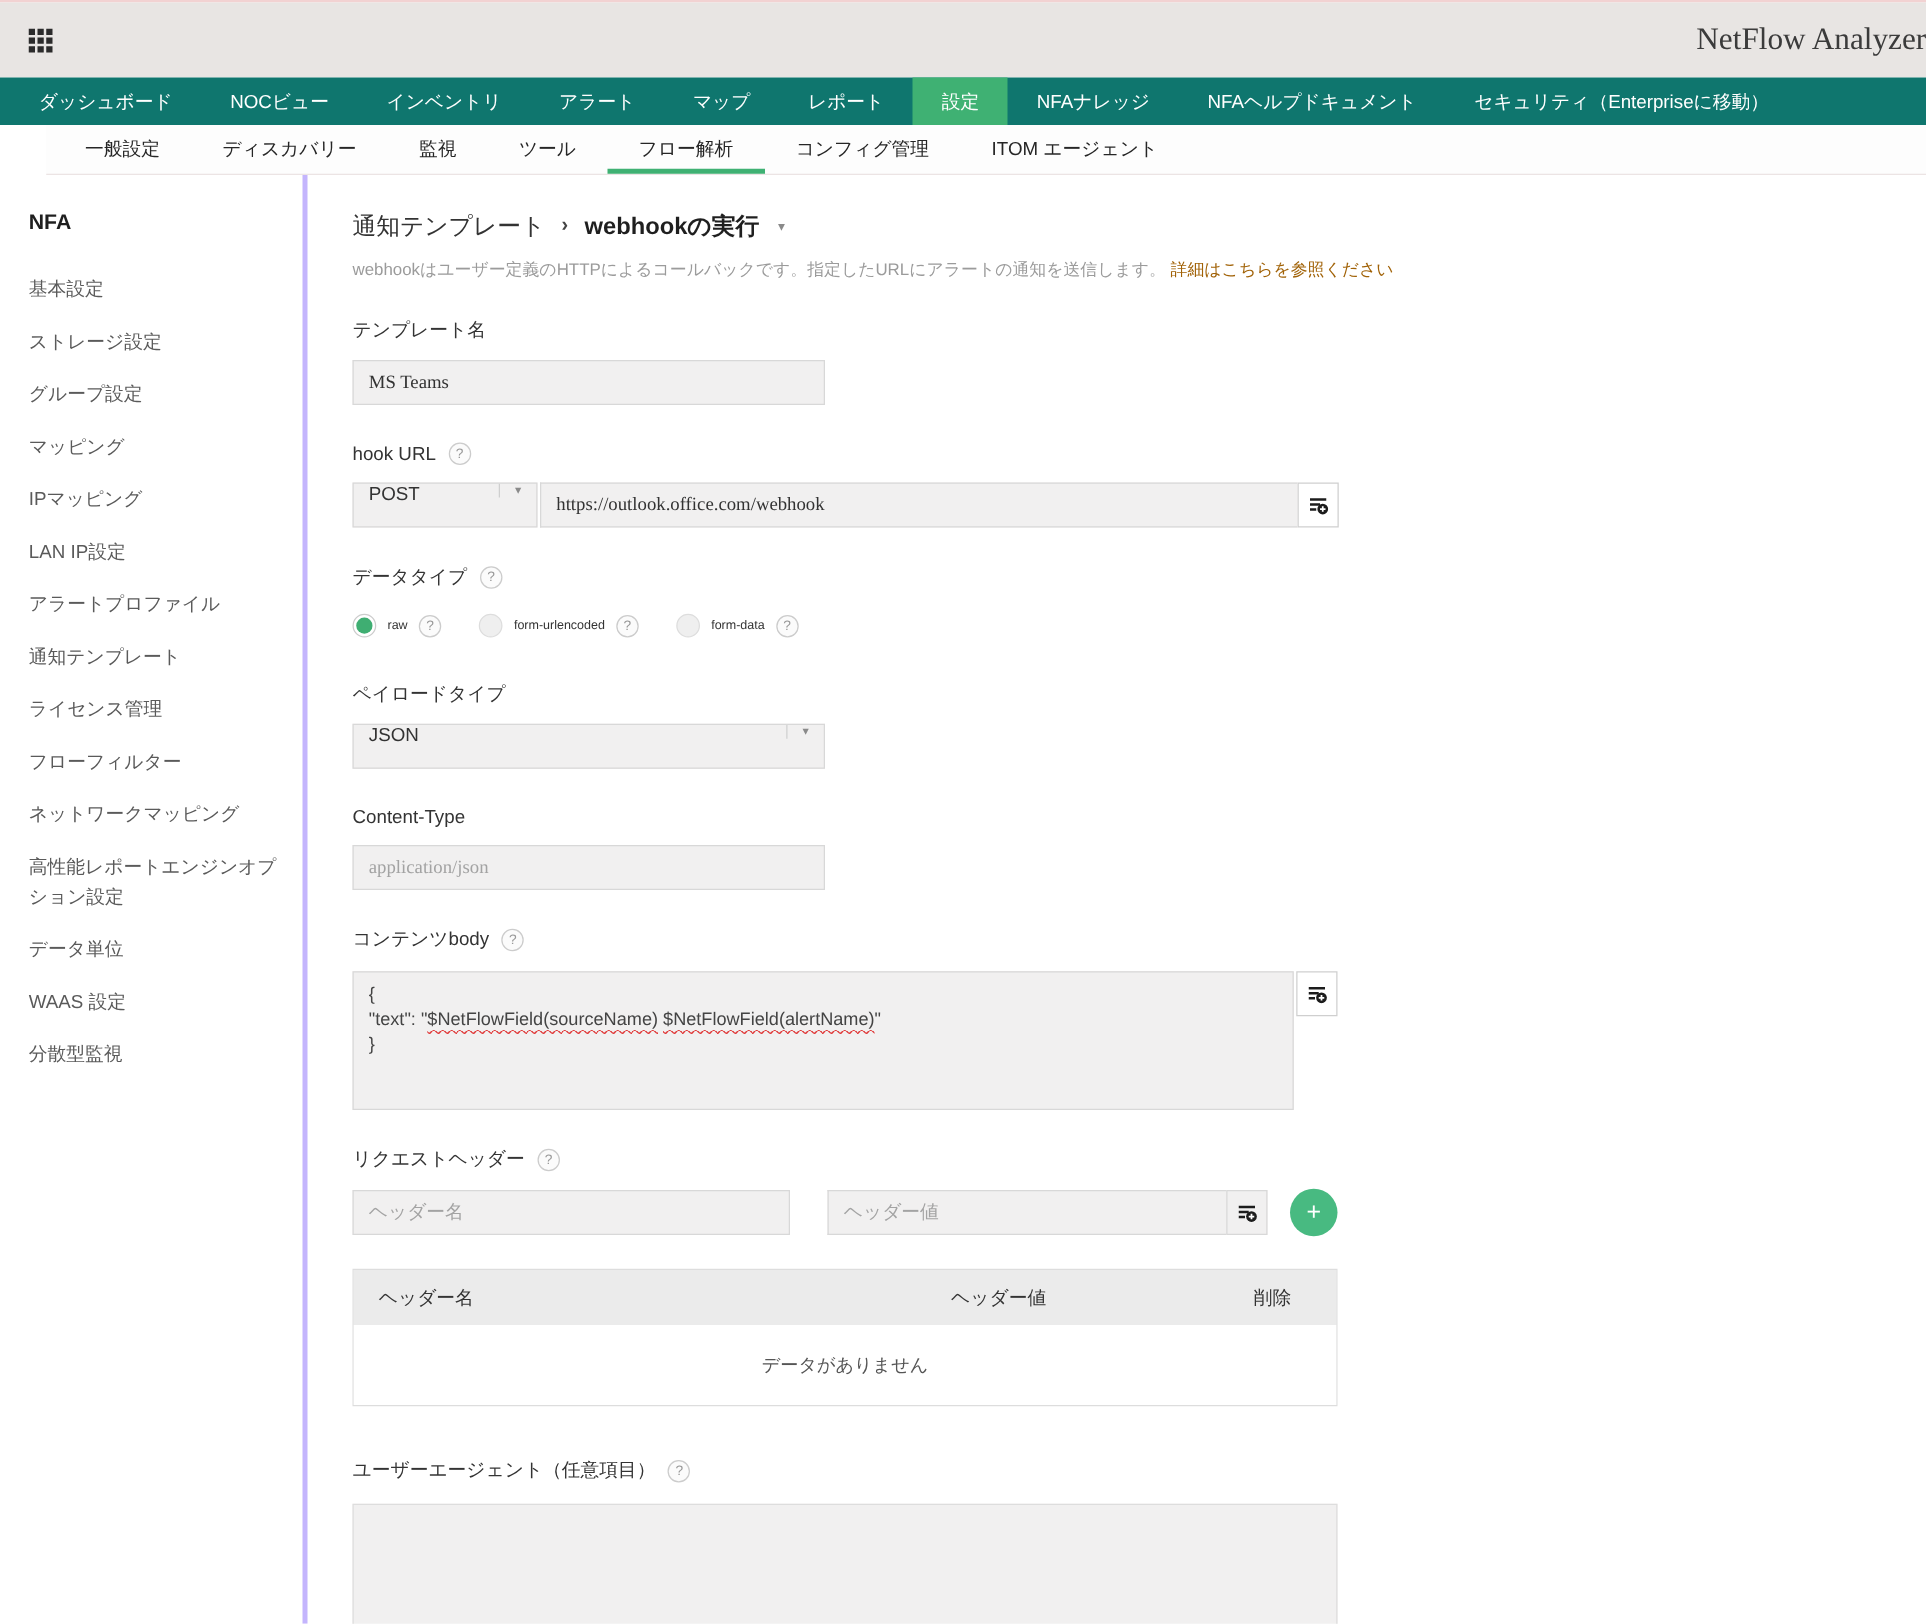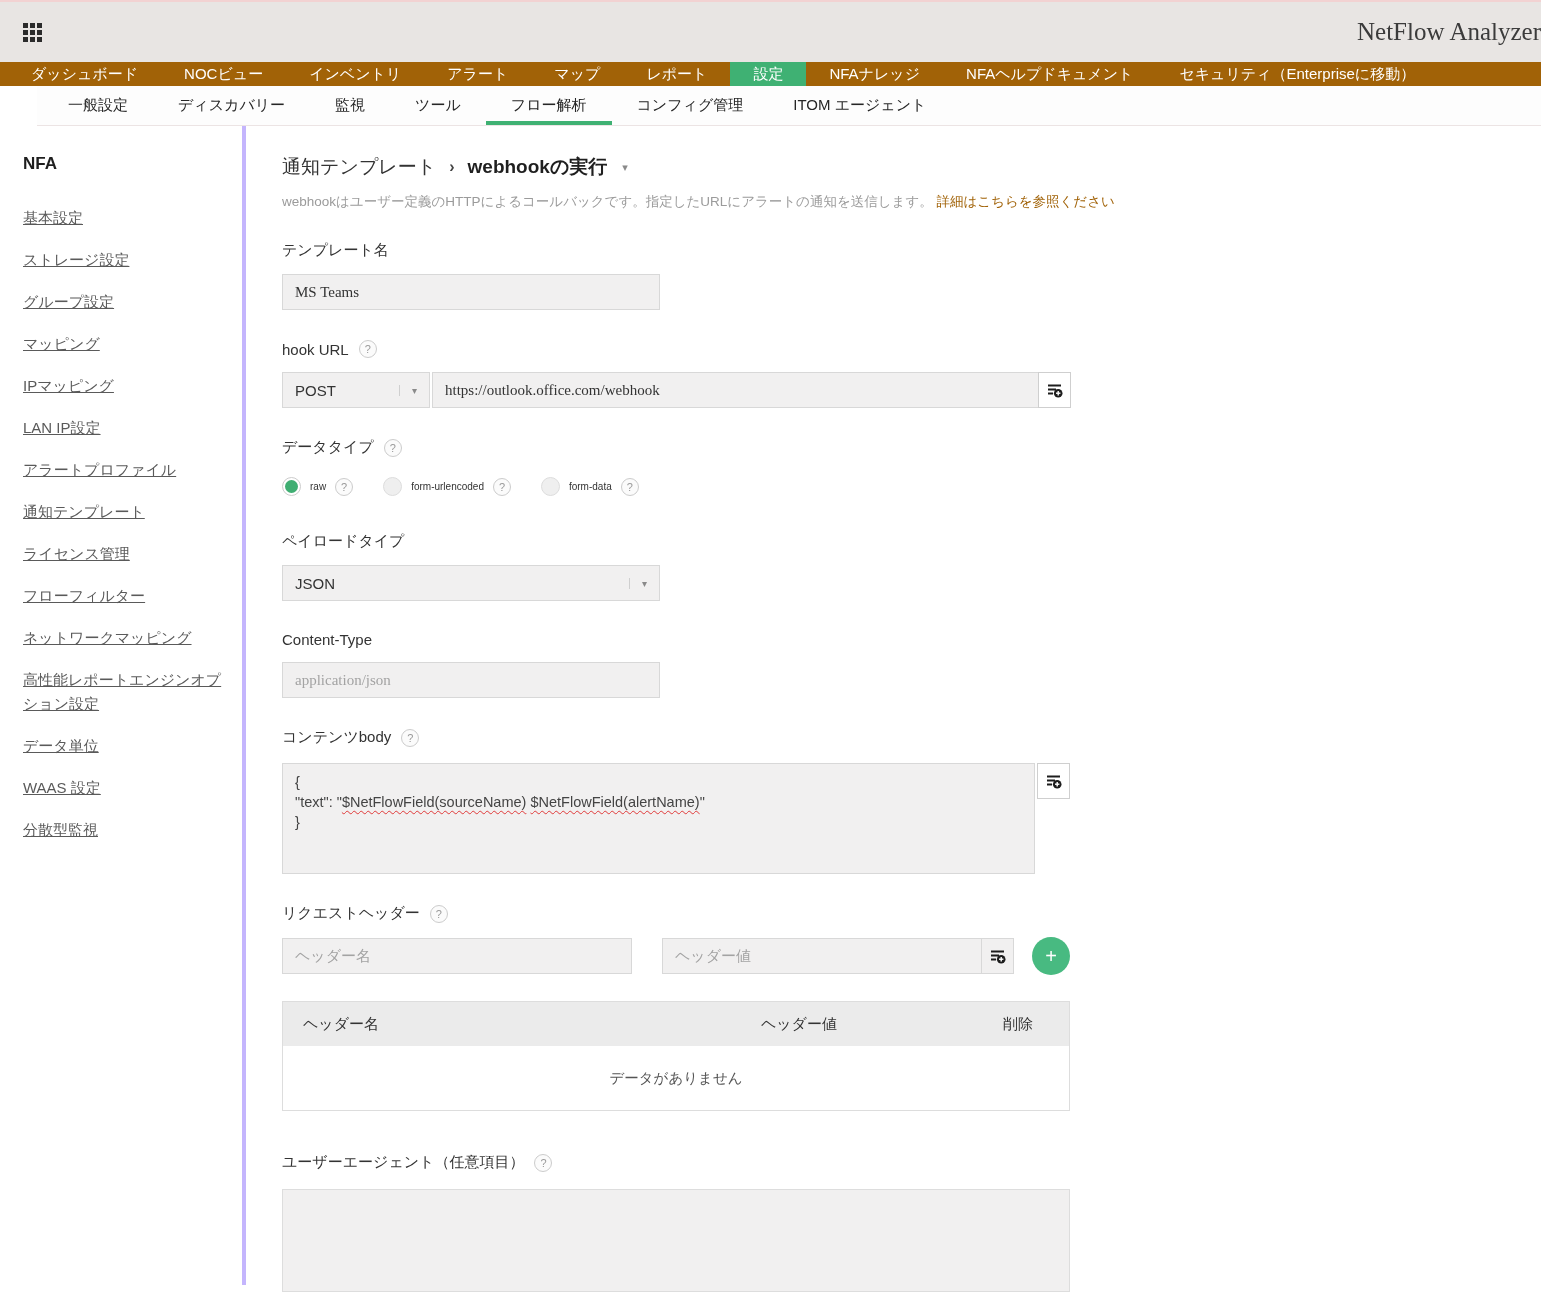--- a/index.html
+++ b/index.html
@@ -9,34 +9,34 @@
   .top-strip { height:2px; background:#f2d2d2; }
 
   
   .app-header { height:60px; background:#e8e5e3; display:flex; align-items:center; padding-left:23px;justify-content:space-between; }
   .grid-icon { display:grid; grid-template-columns:repeat(3,5px); grid-template-rows:repeat(3,5px);
     gap:2px; margin-right:16px; cursor:pointer; }
   .grid-icon i { background:#2b2b2b; }
   .app-title { font-family:"Liberation Serif","DejaVu Serif",serif; font-size:25px; color:#3b3b3b; }
 
   
-  .main-nav { height:24px; background:#a16207; display:flex; align-items:stretch; padding-left:8px; }
+  .main-nav { height:38px; background:#0f766e; display:flex; align-items:stretch; padding-left:8px; }
   .nav-item { color:#fff; font-size:15px; padding:0 23px; display:flex; align-items:center; cursor:pointer; white-space:nowrap; }
   .nav-item.active { background:#3fb173; }
 
   
   .sub-nav { height:40px; background:#fdfdfd; border-bottom:1px solid #ece4e4; display:flex; align-items:stretch; padding-left:6px;margin-left:37px; }
   .subnav-item { font-size:15px; color:#262626; padding:0 25px; display:flex; align-items:center; position:relative; cursor:pointer; white-space:nowrap; }
   .subnav-item.active::after { content:""; position:absolute; left:0; right:0; bottom:0; height:4px; background:#3fb173; }
 
   
   .layout { display:flex; height:1159px; }
   .sidebar { width:246px; flex:none; border-right:4px solid #c4b5fd; padding:28px 20px 0 23px; }
   .sidebar-heading { font-size:17px; font-weight:bold; color:#1f1f1f; margin-bottom:32px; }
-  .sidebar-item { font-size:15px; color:#5a5a5a; line-height:24px; margin-bottom:18px; cursor:pointer; max-width:200px;text-decoration:underline; }
+  .sidebar-item { font-size:15px; color:#5a5a5a; line-height:24px; margin-bottom:18px; cursor:pointer; max-width:200px; }
 
   .content { flex:1; padding:28px 0 0 36px; }
 
   
   .breadcrumb { display:flex; align-items:center; gap:13px; }
   .bc-parent { font-size:19px; color:#333; cursor:pointer; }
   .bc-sep { font-size:16px; color:#444; font-weight:bold; }
   .bc-current { font-size:19px; font-weight:bold; color:#1f1f1f; }
   .bc-caret { font-size:11px; color:#8a8a8a; margin-left:2px; cursor:pointer; }
 
@@ -49,21 +49,21 @@
   .help-icon { width:18px; height:18px; border-radius:50%; border:1px solid #ccc; background:#fbfbfb;
     color:#999; font-size:11px; display:inline-flex; align-items:center; justify-content:center; cursor:pointer; flex:none; }
 
   .text-input { height:36px; background:#f1f0f0; border:1px solid #d8d8d8; font-size:15px; color:#333;
     padding:0 12px; font-family:Liberation Serif, serif; }
   .text-input::placeholder { color:#a3a3a3; }
 
   .w-standard { width:378px; }
 
   
-  .fake-select { height:36px; background:#f1f0f0; border:1px solid #d8d8d8; display:flex; align-items:center; cursor:pointer; }
+  .fake-select { height:36px; background:#f1f0f0; border:1px solid #d8d8d8; display:flex; align-items:flex-start; cursor:pointer; }
   .fake-select .sel-value { flex:1; display:flex; align-items:center; padding:0 12px; font-size:15px; color:#333; }
   .fake-select .sel-caret { width:30px; border-left:1px solid #cfcfcf; display:flex; align-items:center; justify-content:center;
     color:#8a8a8a; font-size:10px; }
 
   .hook-row { display:flex; margin-top:14px; }
   .method-select { width:148px; margin-right:2px; }
   .url-input { width:606px; border-right:none; }
   .addon-box { width:33px; height:36px; background:#fff; border:1px solid #cfcfcf; display:flex;
     align-items:center; justify-content:center; cursor:pointer; flex:none; }
 

